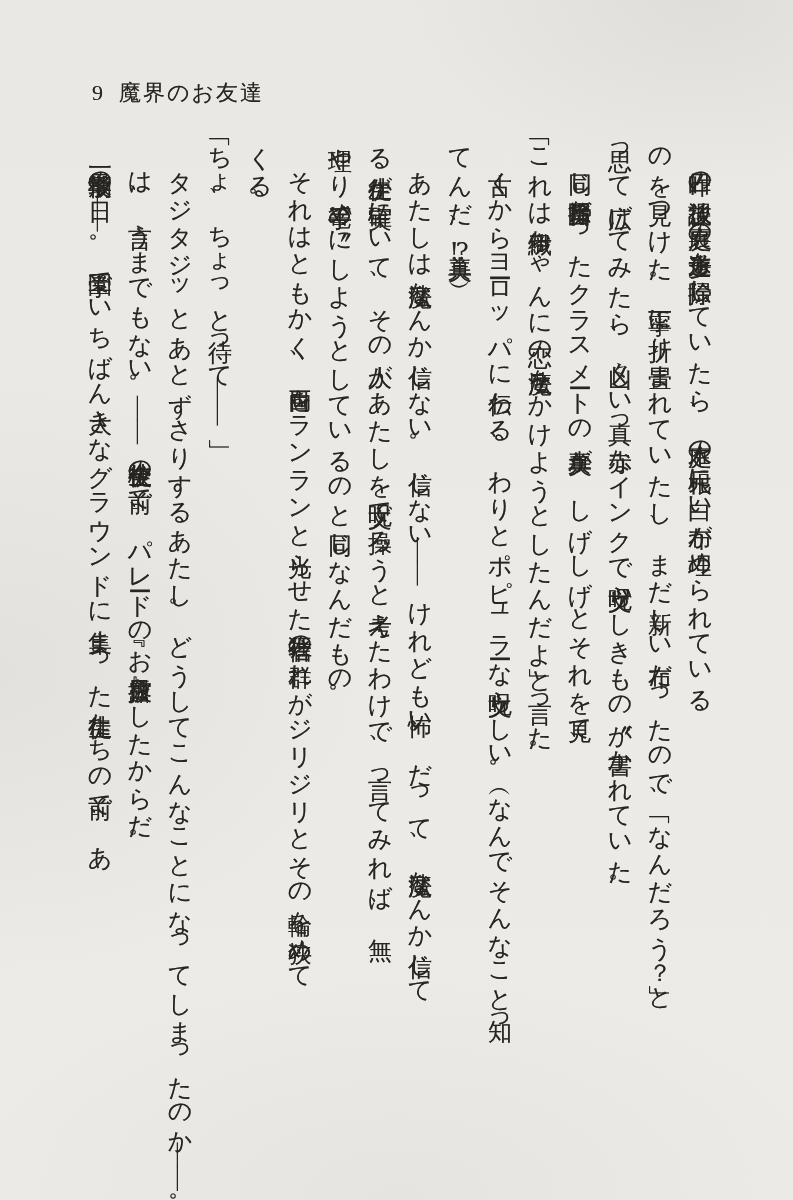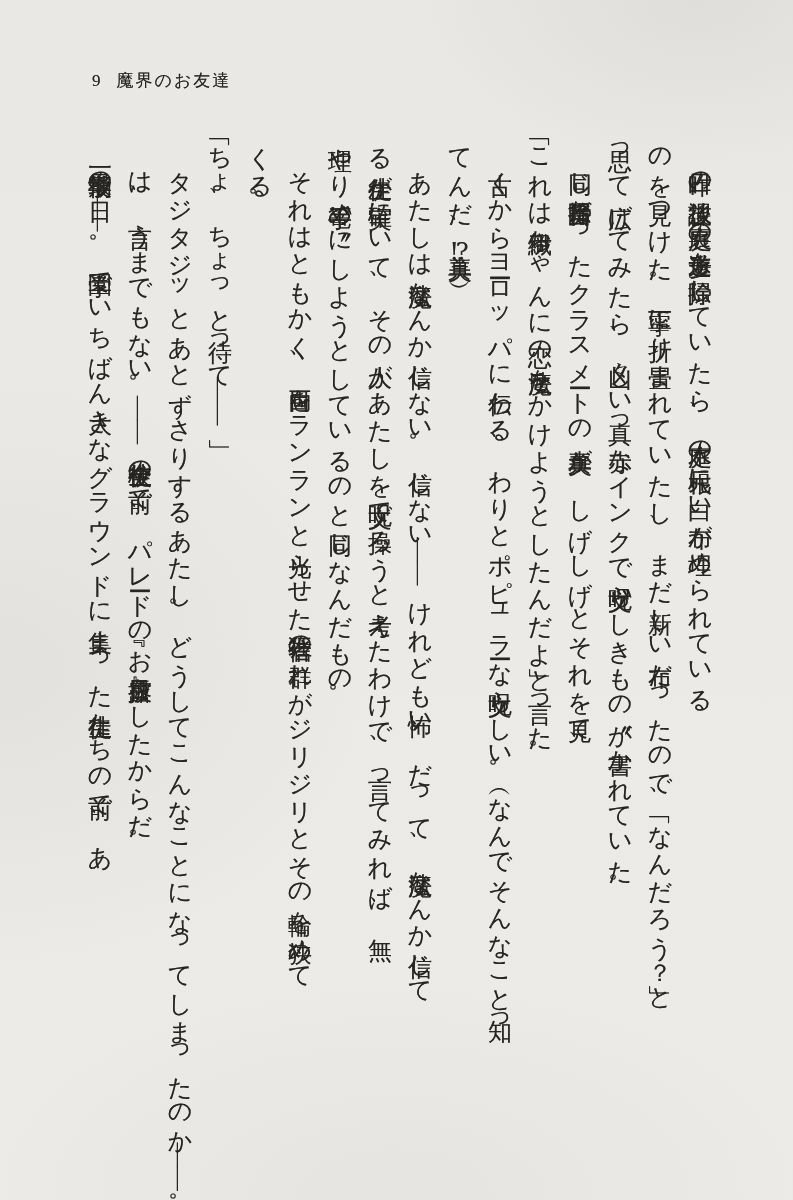--- a/index.html
+++ b/index.html
@@ -15,23 +15,23 @@
     background:
       radial-gradient(ellipse 420px 260px at 88% 0%, rgba(60,58,52,0.06), transparent 70%),
       radial-gradient(ellipse 520px 420px at 0% 56%, rgba(60,58,52,0.05), transparent 72%),
       radial-gradient(ellipse 600px 300px at 50% 100%, rgba(60,58,52,0.04), transparent 75%),
       linear-gradient(#e9e8e4 0%, #ebeae6 55%, #ecebe7 100%);
     font-family: "Liberation Serif", "DejaVu Serif", serif;
     color: #262522;
   }
   .running-head {
     position: absolute;
-    top: 66px;
+    top: 78px;
     left: 92px;
-    font-size: 17px;
+    font-size: 22px;
     line-height: 30px;
     letter-spacing: 2px;
     white-space: nowrap;
     text-shadow: 0 0 0.6px rgba(38,37,34,0.55);
   }
   .running-head .folio {
     margin-right: 16px;
     letter-spacing: 0;
   }
   .body-text {

